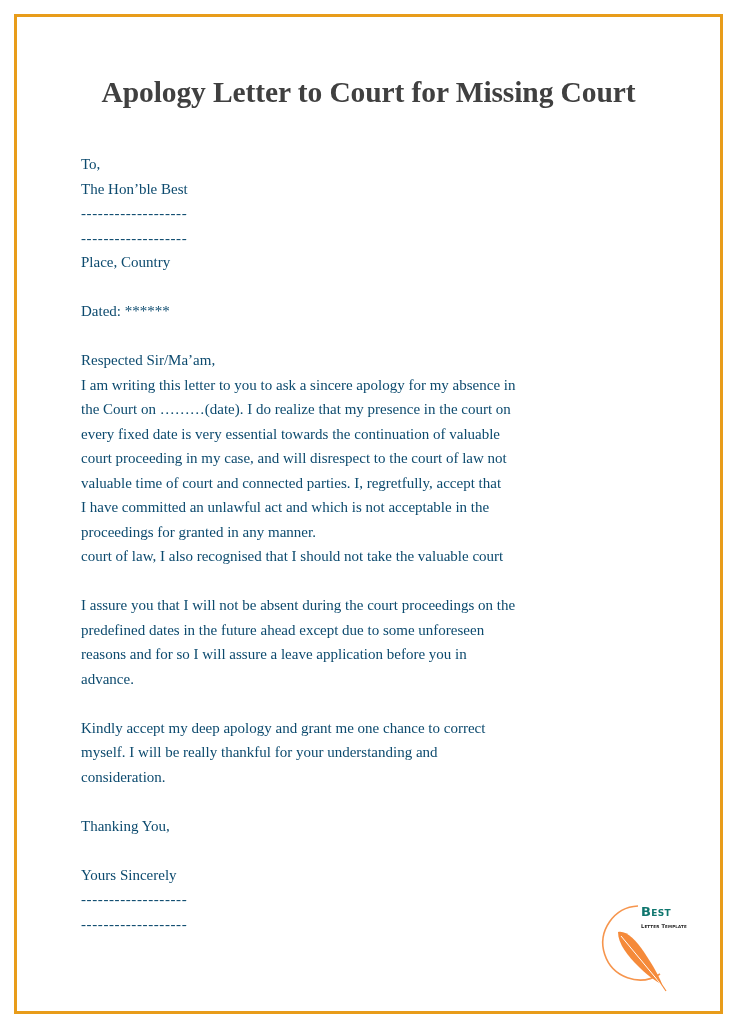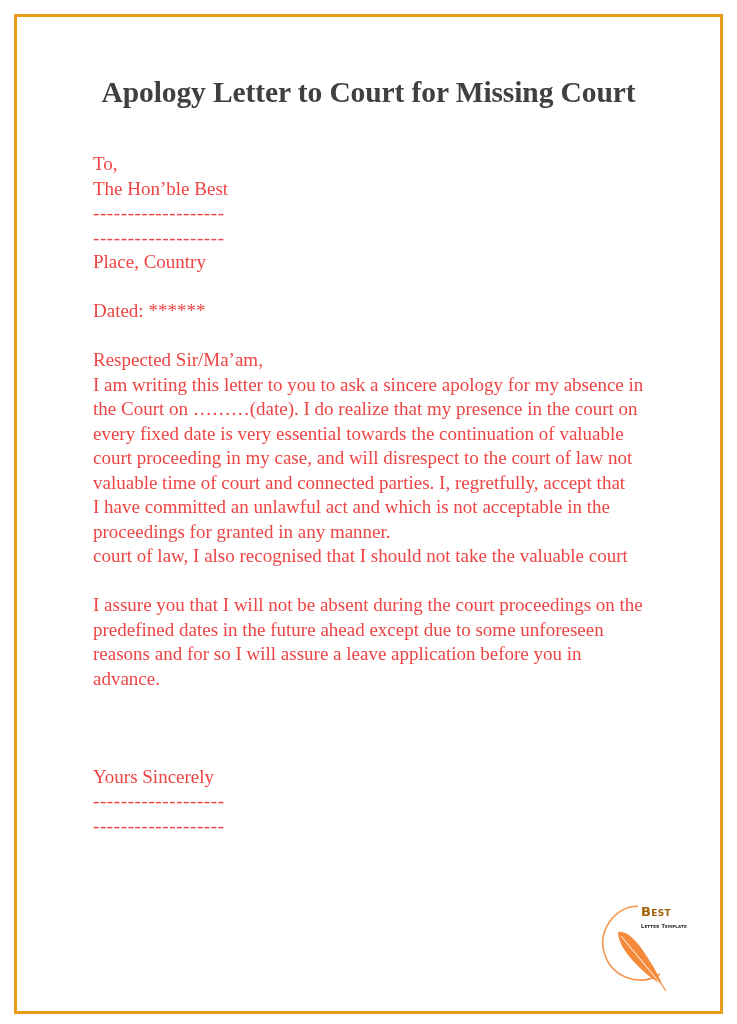--- a/index.html
+++ b/index.html
@@ -7,32 +7,32 @@
     .frame {
       position: absolute; left: 14px; top: 14px; width: 703px; height: 994px;
       border: 3px solid #E89C1A; box-sizing: content-box;
     }
     .title {
       position: absolute; left: 0; width: 737px; top: 76px; text-align: center;
       font-family: "Liberation Serif", serif; font-weight: bold; font-size: 29.5px;
       color: #404040; letter-spacing: -0.1px; margin: 0;
     }
     .letter {
-      position: absolute; left: 93px; top: 152px; width: 610px;
-      font-family: "Liberation Serif", serif; font-size: 19px; line-height: 24.5px;
-      color: #ef4444;
+      position: absolute; left: 81px; top: 152px; width: 610px;
+      font-family: "Liberation Serif", serif; font-size: 15px; line-height: 24.5px;
+      color: #0c4a6e;
     }
     .letter .line { display: block; white-space: nowrap; margin: 0; }
     .letter .gap { height: 24.5px; }
     .letter .dash { letter-spacing: 0.6px; }
     .logo { position: absolute; left: 596px; top: 896px; width: 110px; height: 100px; }
     .logo-best {
       position: absolute; left: 45px; top: 8px;
       font-family: "DejaVu Sans", sans-serif; font-weight: bold; font-size: 13px;
-      color: #a16207; font-variant: small-caps; letter-spacing: 0.3px;
+      color: #0f766e; font-variant: small-caps; letter-spacing: 0.3px;
     }
     .logo-sub {
       position: absolute; left: 45px; top: 27px;
       font-family: "DejaVu Sans", sans-serif; font-weight: bold; font-size: 5px;
       color: #222; font-variant: small-caps; letter-spacing: 0.2px; white-space: nowrap;
     }
   </style>
 </head>
 <body>
 
@@ -64,22 +64,28 @@
   <div class="gap"></div>
 
   <div>
     <span class="line">I assure you that I will not be absent during the court proceedings on the</span>
     <span class="line">predefined dates in the future ahead except due to some unforeseen</span>
     <span class="line">reasons and for so I will assure a leave application before you in</span>
     <span class="line">advance.</span>
   </div>
   <div class="gap"></div>
 
+  <div>
+    <span class="line">Kindly accept my deep apology and grant me one chance to correct</span>
+    <span class="line">myself. I will be really thankful for your understanding and</span>
+    <span class="line">consideration.</span>
+  </div>
   <div class="gap"></div>
 
+  <span class="line">Thanking You,</span>
   <div class="gap"></div>
   <span class="line">Yours Sincerely</span>
   <span class="line dash">-------------------</span>
   <span class="line dash">-------------------</span>
 </div>
 
 <div class="logo">
   <svg width="110" height="100" viewBox="0 0 110 100">
     <path d="M 42 10 A 37 37 0 1 0 64 78" fill="none" stroke="#F58A3A" stroke-width="1.6" opacity="0.9"></path>
     <path d="M 22 36 C 30 34, 40 44, 48 56 C 56 68, 62 78, 66 88 C 60 86, 50 78, 42 70 C 32 60, 22 48, 22 36 Z" fill="#F58A3A"></path>

